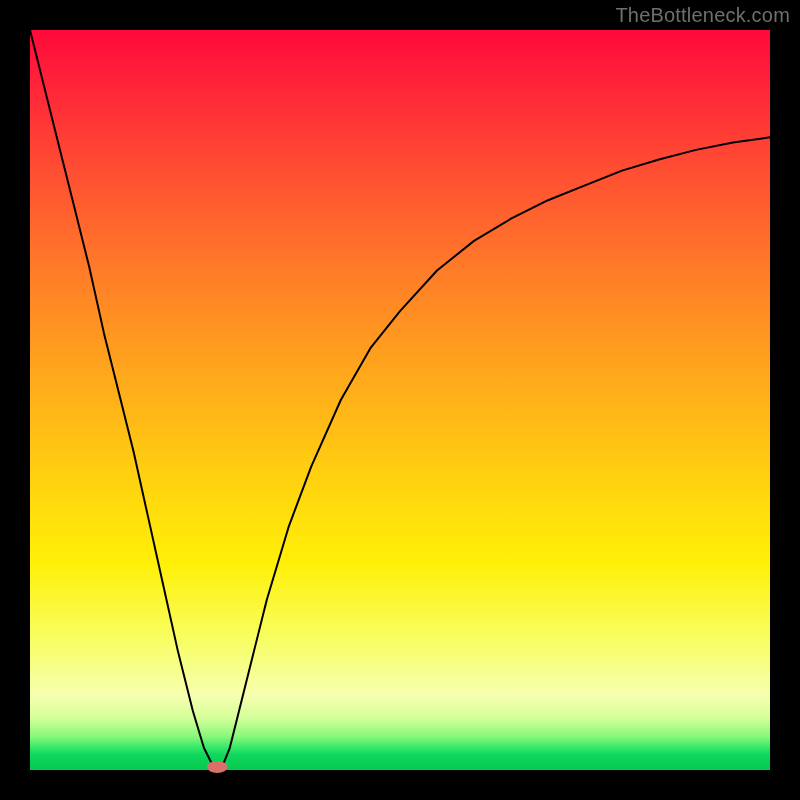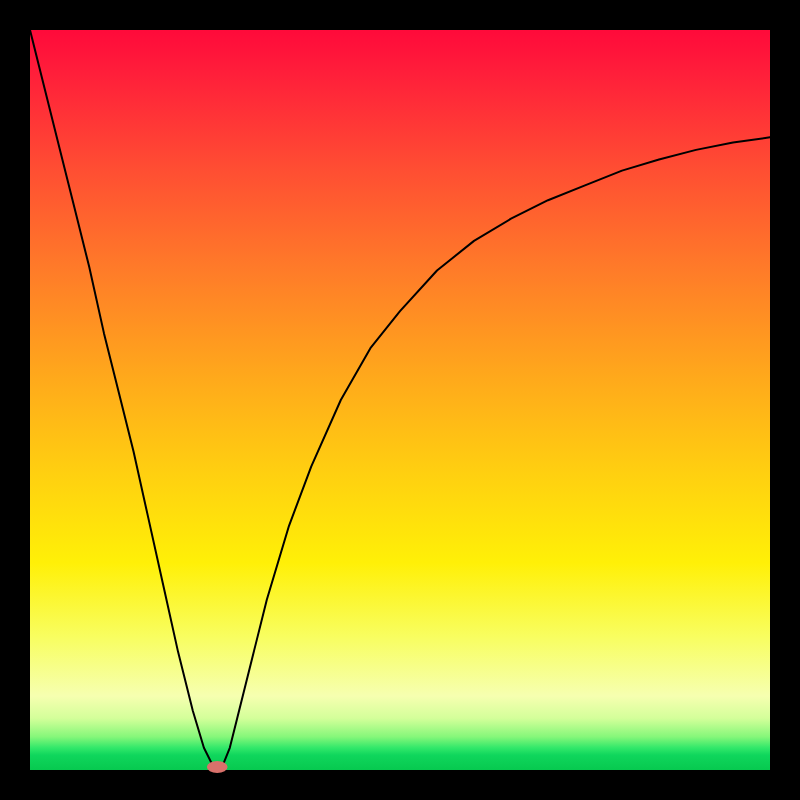--- a/index.html
+++ b/index.html
@@ -76,14 +76,15 @@
 
 <div class="frame">
 
   <div class="plot-area">
     <svg class="curve-layer" viewBox="0 0 740 740" preserveAspectRatio="none">
       <path id="curve-path" class="curve" d="M0.00 0.00 L14.80 59.20 L29.60 118.40 L44.40 177.60 L59.20 236.80 L74.00 303.40 L88.80 362.60 L103.60 421.80 L118.40 488.40 L133.20 555.00 L148.00 621.60 L162.80 680.80 L173.90 717.80 L185.00 740.00 L192.40 736.30 L199.80 717.80 L207.20 688.20 L222.00 629.00 L236.80 569.80 L259.00 495.80 L281.20 436.60 L310.80 370.00 L340.40 318.20 L370.00 281.20 L407.00 240.50 L444.00 210.90 L481.00 188.70 L518.00 170.20 L555.00 155.40 L592.00 140.60 L629.00 129.50 L666.00 119.88 L703.00 112.48 L740.00 107.30"></path>
       <ellipse id="min-marker" class="marker" cx="187.22" cy="737.04" rx="10.36" ry="5.92"></ellipse>
     </svg>
   </div>
 
+  <div class="watermark">TheBottleneck.com</div>
 
 </div>
 
 </body></html>

